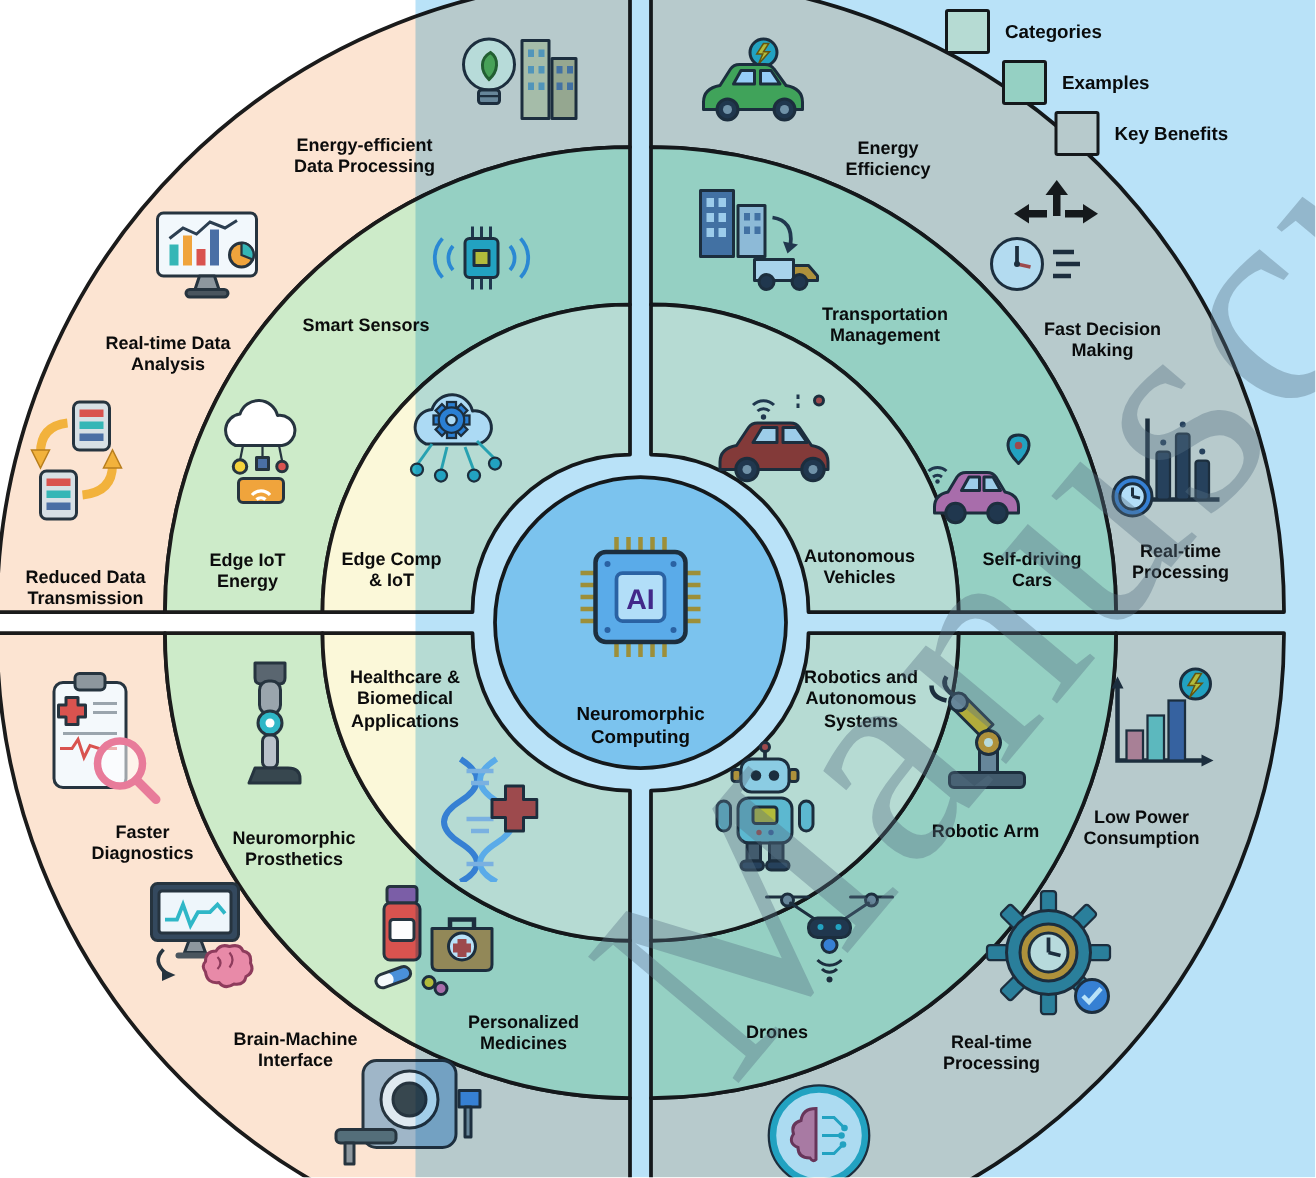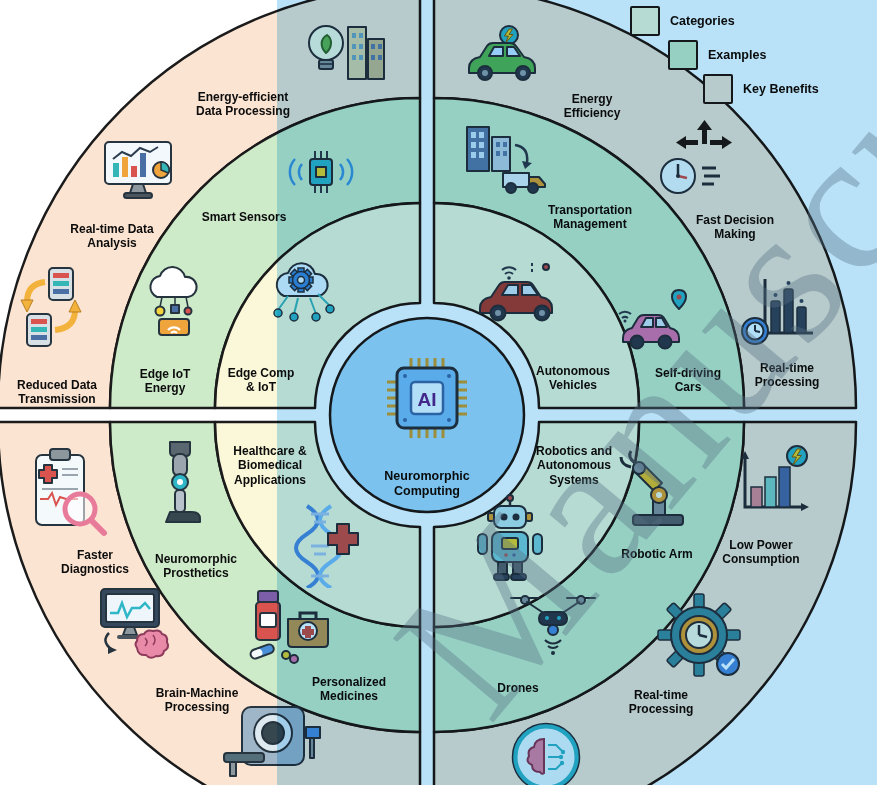--- a/index.html
+++ b/index.html
@@ -552,21 +552,21 @@
 Processing</div>
 
   <div class="lbl" style="left:270px;top:466px">Healthcare &amp;
 Biomedical
 Applications</div>
   <div class="lbl" style="left:95px;top:562px">Faster
 Diagnostics</div>
   <div class="lbl" style="left:196px;top:566px">Neuromorphic
 Prosthetics</div>
   <div class="lbl" style="left:197px;top:700px">Brain-Machine
-Processing</div>
+Interface</div>
   <div class="lbl" style="left:349px;top:689px">Personalized
 Medicines</div>
 
   <div class="lbl" style="left:574px;top:466px">Robotics and
 Autonomous
 Systems</div>
   <div class="lbl" style="left:657px;top:554px">Robotic Arm</div>
   <div class="lbl" style="left:761px;top:552px">Low Power
 Consumption</div>
   <div class="lbl" style="left:518px;top:688px">Drones</div>

